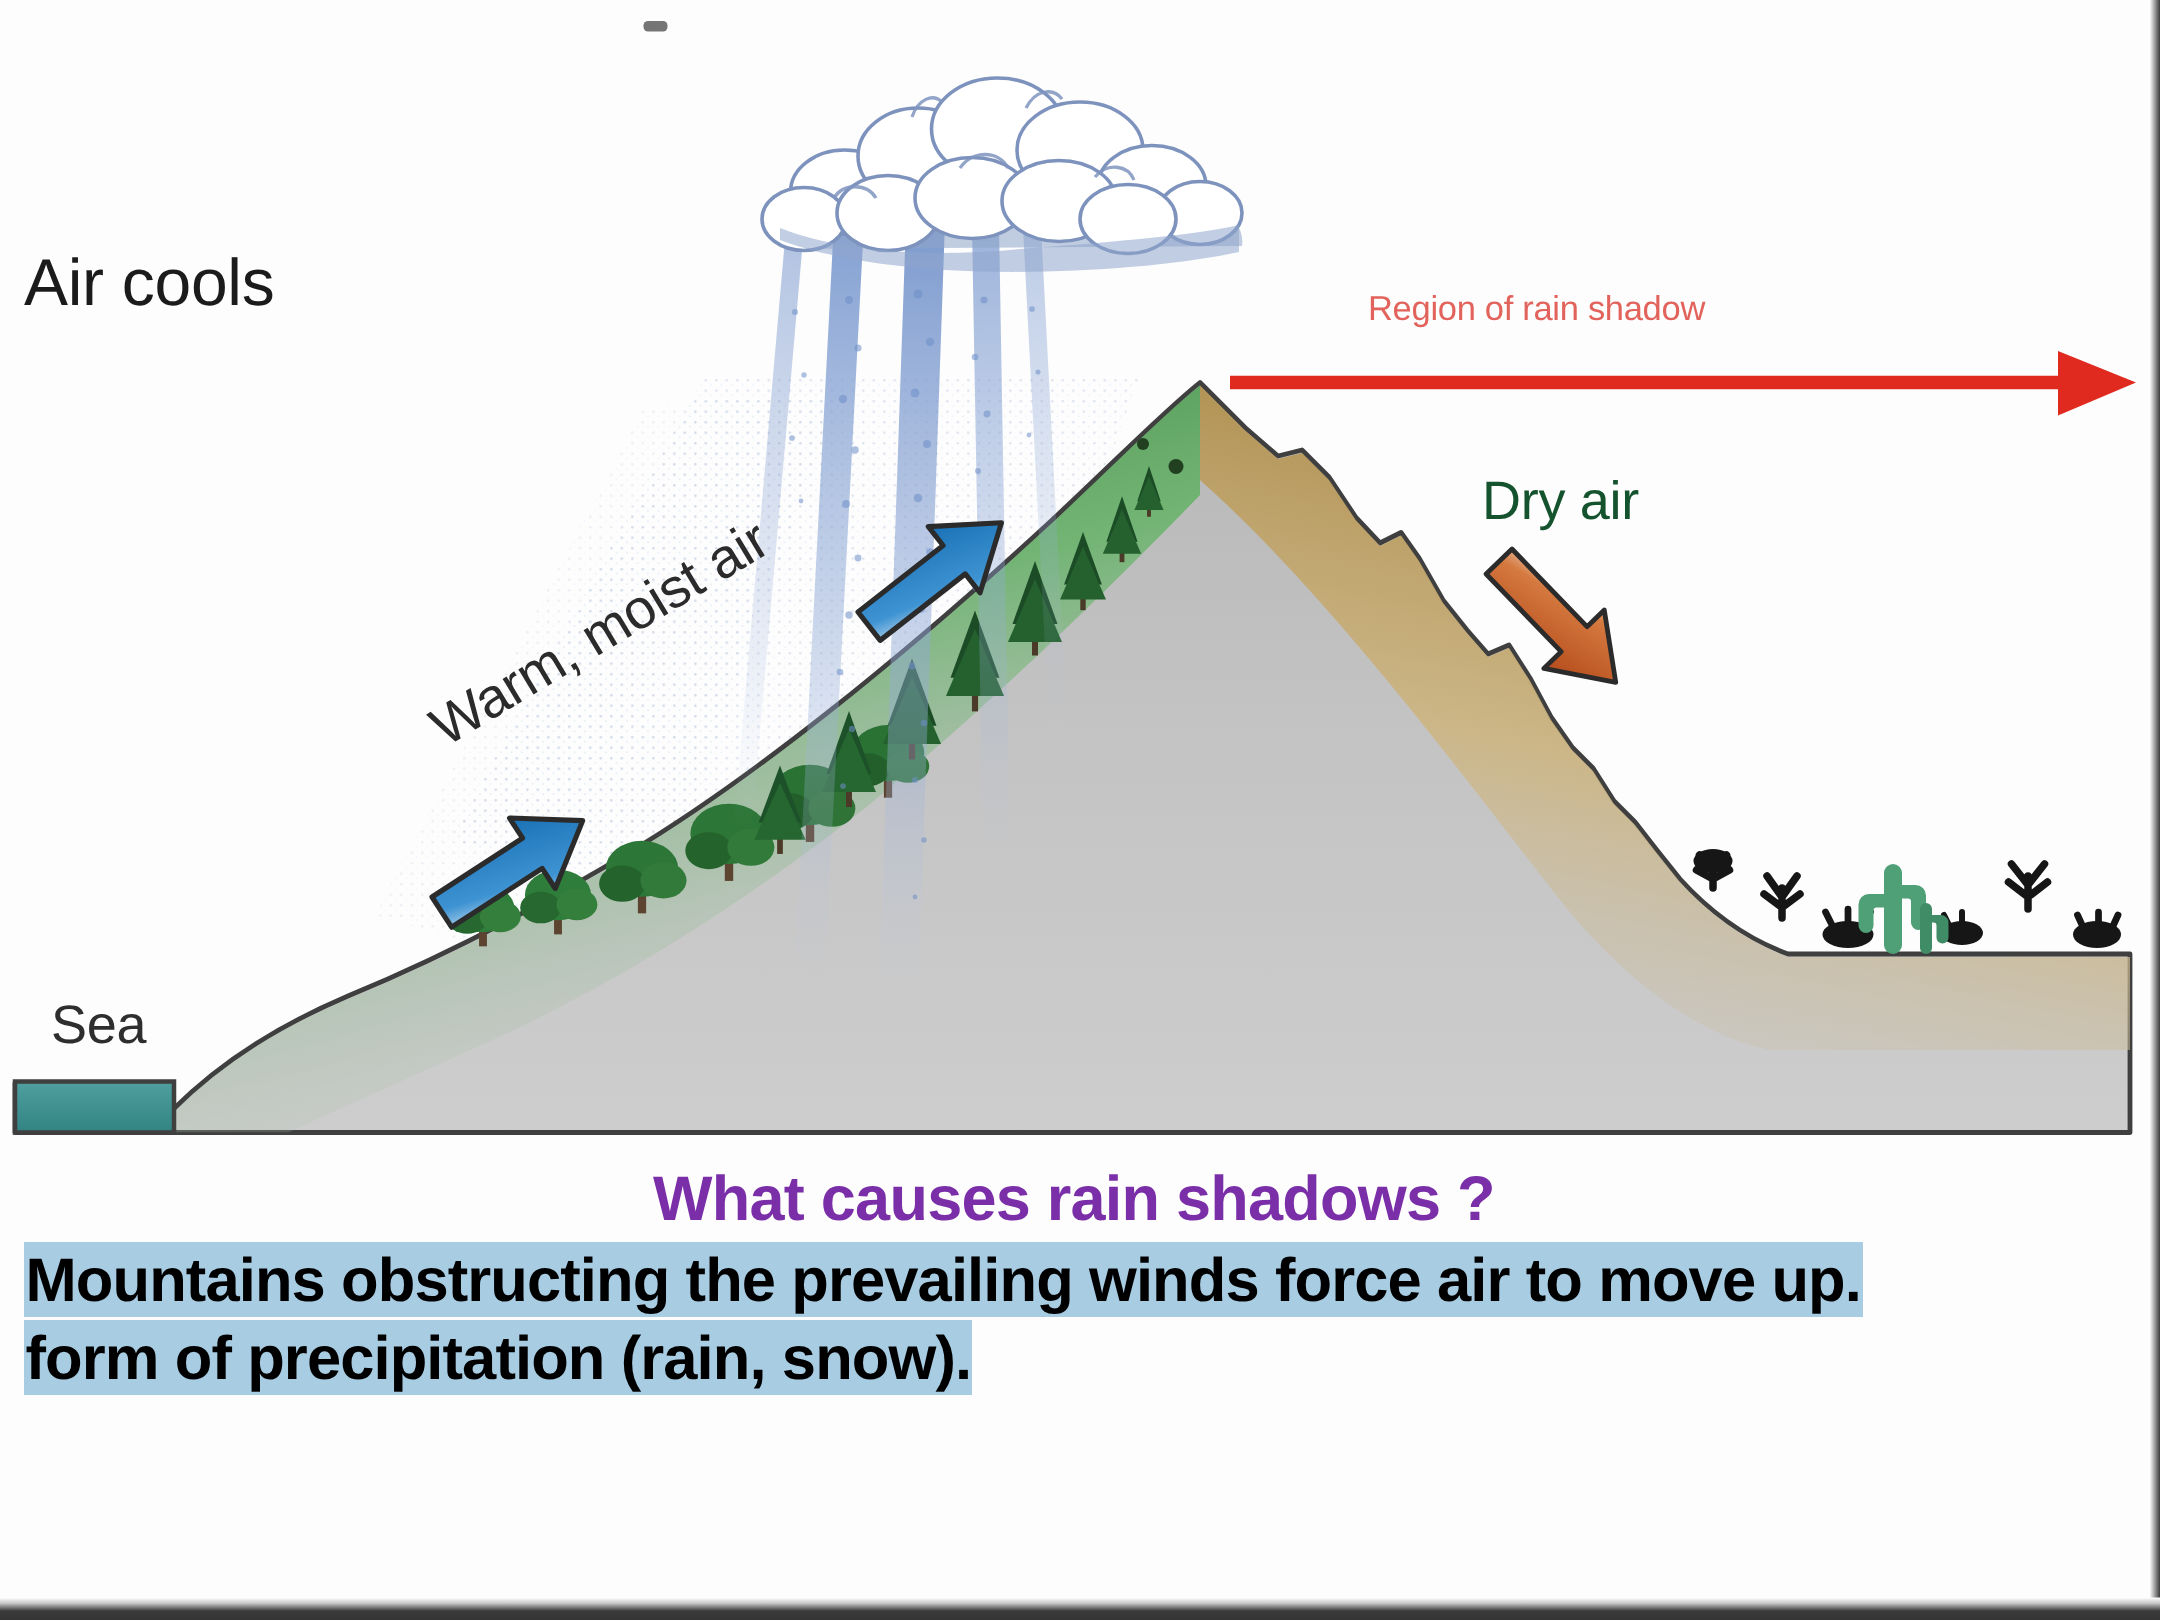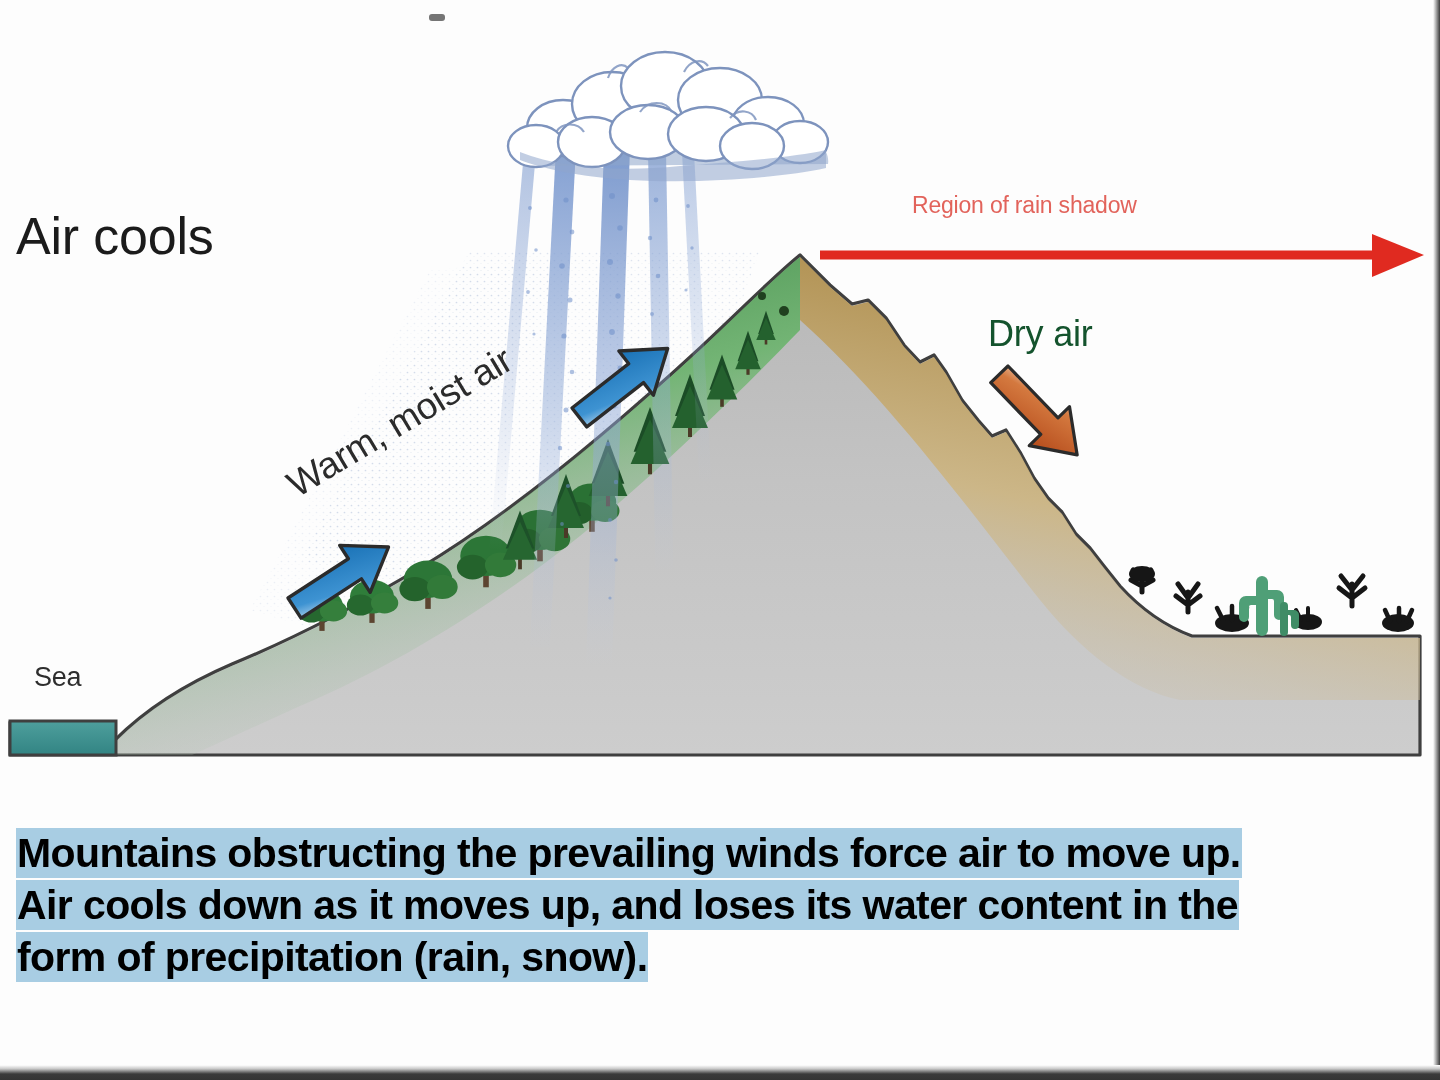--- a/index.html
+++ b/index.html
@@ -31,39 +31,39 @@
   #diagram svg{display:block;}
   
   .lbl{
     position:absolute;
     color:#1b1b1b;
     font-family:"Liberation Sans", sans-serif;
     white-space:nowrap;
     letter-spacing:-0.2px;
   }
   #label-air-cools{
-    left:16px; top:160px; font-size:52px; line-height:58px;margin-top:47px;
+    left:16px; top:160px; font-size:44px; line-height:58px;
   }
   #label-air-warms{
     left:840px; top:90px; font-size:44px; line-height:58px;
   }
   #label-region-rain-shadow{
     left:912px; top:192px; font-size:23px; color:#e2635b;
   }
   #label-warm-moist-air{
     left:280px; top:470px; font-size:37px;
     transform:rotate(-31deg);
     transform-origin:left top;
     color:#2b2b2b;
   }
   #label-dry-air{
     left:988px; top:313px; font-size:36px; color:#14532d;
   }
   #label-sea{
-    left:34px; top:662px; font-size:27px; color:#2e2e2e;
+    left:34px; top:662px; font-size:36px; color:#2e2e2e;
   }
   
   #question{
     position:absolute;left:0;top:775px;width:1432px;text-align:center;
     font-size:42px;font-weight:bold;color:#7a2ea8;
     font-family:"Liberation Sans", sans-serif;
     font-stretch:condensed;
     letter-spacing:-0.5px;
   }
   #answer{
@@ -425,22 +425,22 @@
 
 
   <div class="lbl" id="label-region-rain-shadow">Region of rain shadow</div>
 
   <div class="lbl" id="label-warm-moist-air">Warm, moist air</div>
 
   <div class="lbl" id="label-dry-air">Dry air</div>
 
   <div class="lbl" id="label-sea">Sea</div>
 
+  <div id="question">What causes rain shadows ?</div>
 
   <div id="answer">
     <span class="ln"><span class="hl">Mountains obstructing the prevailing winds force air to move up.</span></span>
-    <span class="ln"><span class="hl">Air cools down as it moves up, and loses its water content in the</span></span>
     <span class="ln"><span class="hl">form of precipitation (rain, snow).</span></span>
   </div>
 
   <div class="frame-right"></div>
   <div class="frame-bottom"></div>
 </div>
 
 </body></html>

